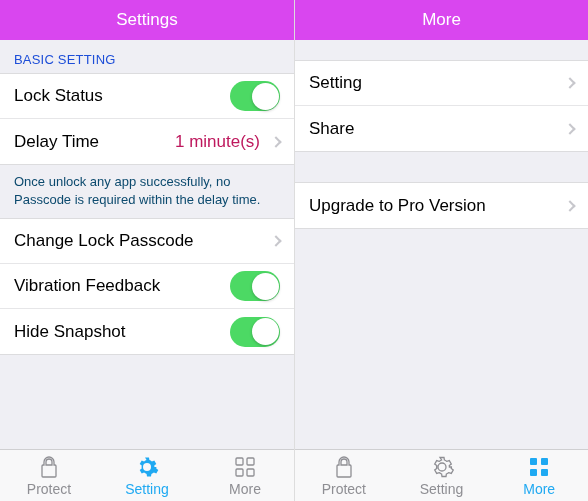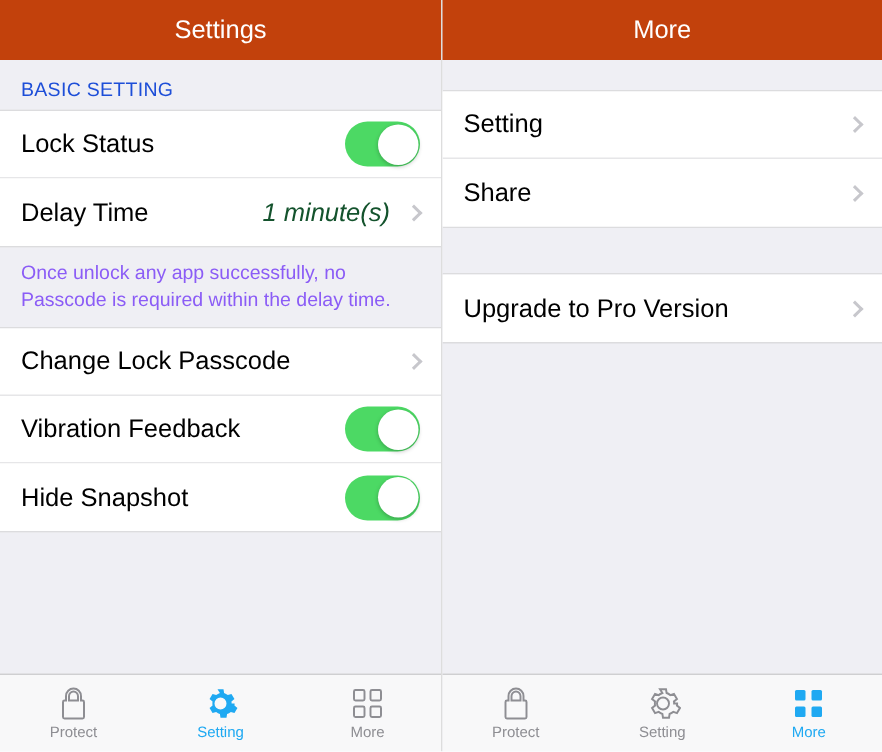--- a/index.html
+++ b/index.html
@@ -13,42 +13,42 @@
   .screen {
     width: 294px;
     height: 501px;
     display: flex;
     flex-direction: column;
     background: #efeff4;
   }
   .screen + .screen { border-left: 1px solid #ddd; }
   .header {
     height: 40px;
-    background: #c2410c;
+    background: #d946ef;
     color: #fff;
     text-align: center;
     font-size: 17px;
     font-weight: 500;
     line-height: 40px;
   }
   .content {
     flex: 1;
     overflow: hidden;
     background: #efeff4;
   }
   .section-header {
     font-size: 13px;
     color: #1d4ed8;
     padding: 12px 14px 6px;
     text-transform: uppercase;
     letter-spacing: 0.2px;
   }
   .section-footer {
     font-size: 13px;
-    color: #8b5cf6;
+    color: #0c4a6e;
     padding: 8px 14px 10px;
     line-height: 1.35;
   }
   .group {
     background: #fff;
     border-top: 1px solid #dcdcde;
     border-bottom: 1px solid #dcdcde;
   }
   .row {
     display: flex;
@@ -60,23 +60,22 @@
   }
   .row:last-child { border-bottom: none; }
   .row .label {
     flex: 1;
     font-size: 17px;
     color: #000;
   }
   .row .label.center { text-align: left; }
   .row .value {
     font-size: 17px;
-    color: #14532d;
+    color: #be185d;
     margin-right: 8px;
-    font-style: italic;
   }
   .chev {
     width: 8px; height: 8px;
     border-right: 2px solid #c7c7cc;
     border-bottom: 2px solid #c7c7cc;
     transform: rotate(-45deg);
     margin-left: 4px;
   }
   .switch {
     width: 50px; height: 30px;
@@ -104,21 +103,21 @@
     border-top: 1px solid #cfcfd1;
     display: flex;
   }
   .tab {
     flex: 1;
     display: flex;
     flex-direction: column;
     align-items: center;
     justify-content: center;
     gap: 2px;
-    font-size: 10px;
+    font-size: 14px;
     color: #8e8e93;
   }
   .tab.active { color: #1fa9f2; }
   .tab .ico { height: 24px; display: flex; align-items: center; justify-content: center; }
   .tab svg { display: block; }
 </style>
 </head>
 <body>
 
 <div class="screen">

